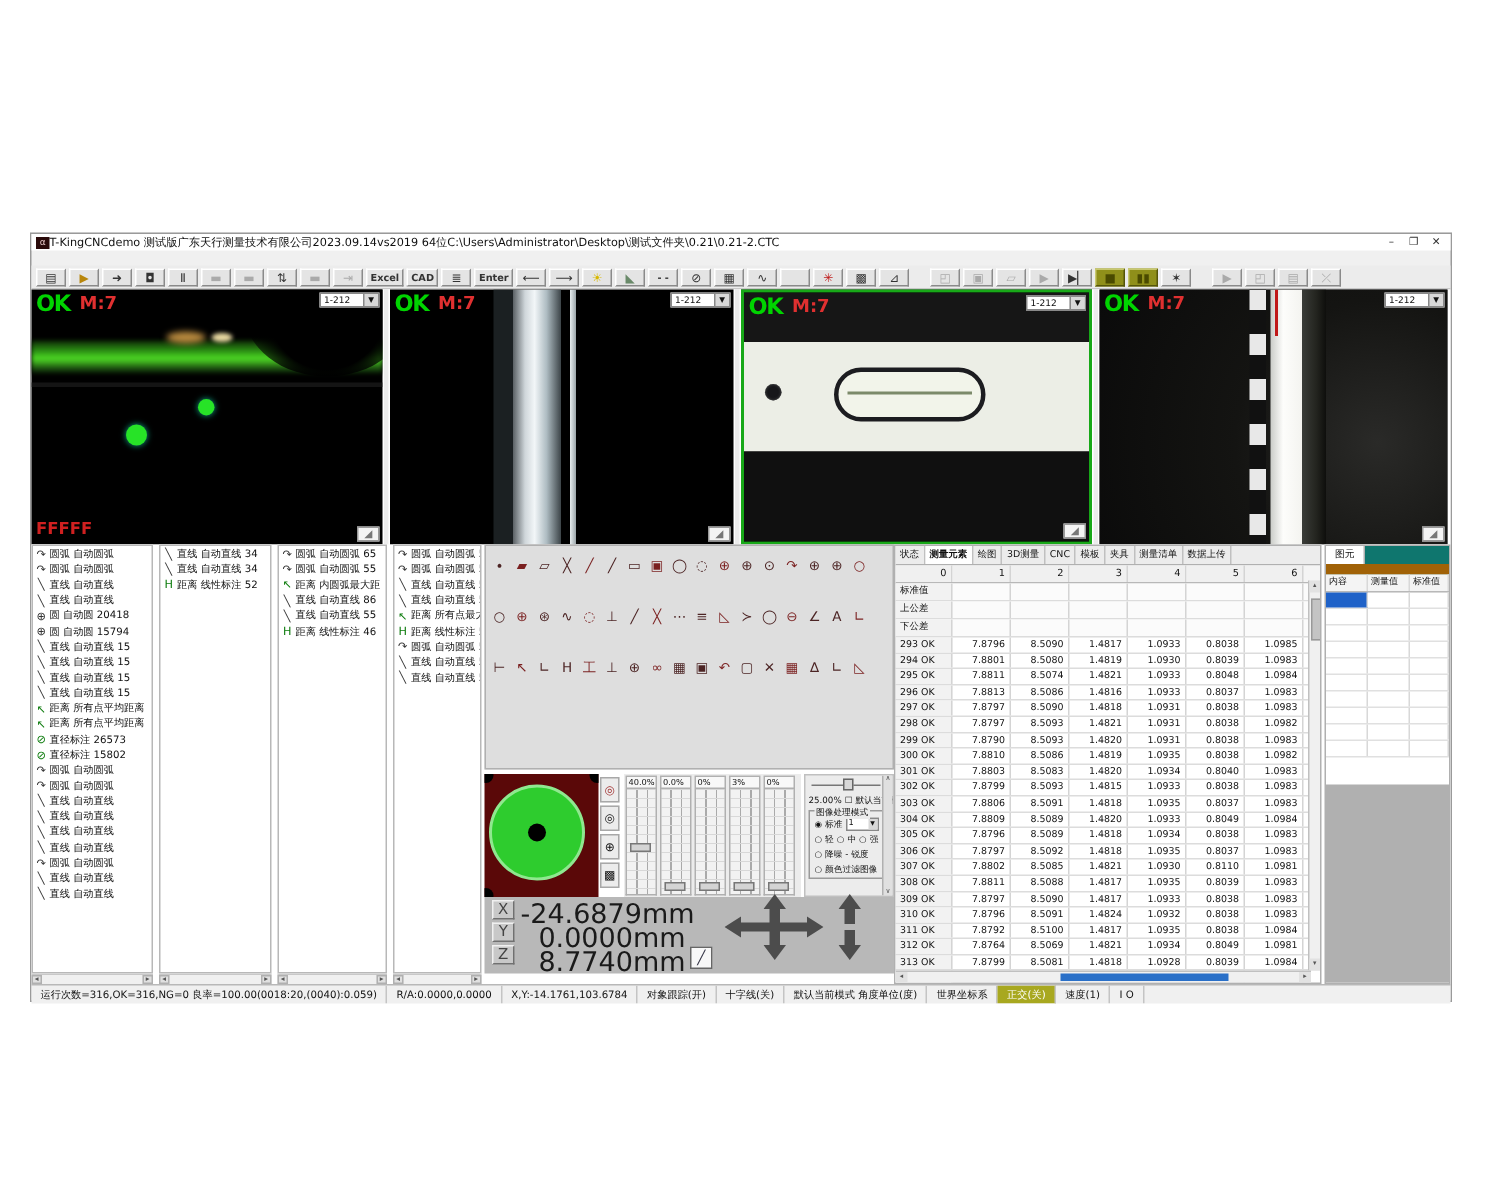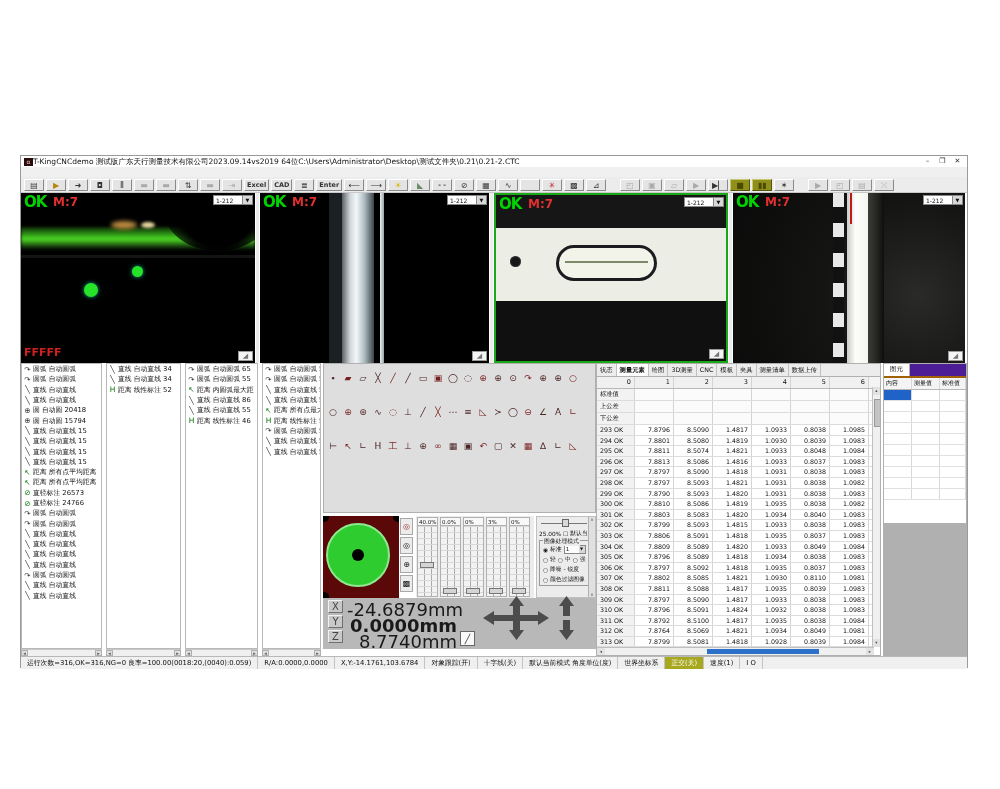--- a/index.html
+++ b/index.html
@@ -133,21 +133,21 @@
   .tc.num{width:39px;text-align:right;}
   .trowh .tc{text-align:right;line-height:10px;background:#f0f0f0;}
   #tvsb{position:absolute;right:0;top:23px;width:8px;bottom:8px;background:#f0f0f0;border-left:1px solid #c0c0c0;box-sizing:border-box;}
   #tvsb .th{position:absolute;left:1px;top:12px;width:5px;height:26px;background:#c4c4c4;border:1px solid #999;}
   #tvsb .a{position:absolute;left:0;width:7px;height:8px;background:#e2e2e2;font-size:4.5px;text-align:center;line-height:8px;color:#555;}
   #thsb{position:absolute;left:0;bottom:0;width:277px;height:8px;background:#f0f0f0;border-top:1px solid #c0c0c0;box-sizing:border-box;}
   #thsb .th{position:absolute;left:110px;top:1px;width:112px;height:5px;background:#2a70c8;}
   #thsb .a{position:absolute;top:0;width:8px;height:7px;background:#e2e2e2;font-size:4.5px;text-align:center;line-height:7px;color:#555;}
   
   #elpanel{position:absolute;left:862px;top:0;width:84px;height:293px;background:#fff;border:1px solid #b0b0b0;box-sizing:border-box;}
-  #eltab{height:12px;background:#4c1d95;border-bottom:2px solid #a16207;font-size:6.5px;display:flex;}
+  #eltab{height:12px;background:#0f766e;border-bottom:7px solid #a16207;font-size:6.5px;display:flex;}
   #eltab .t{background:#fff;border-right:1px solid #b0b0b0;padding:0 6px;line-height:11px;}
   .erowh{display:flex;height:11px;background:#f4f4f4;font-size:6px;border-bottom:1px solid #b8b8b8;}
   .erow{display:flex;height:10px;border-bottom:1px solid #e0e0e0;}
   .ec{box-sizing:border-box;border-right:1px solid #d8d8d8;padding:0 2px;line-height:10px;overflow:hidden;}
   .ec.c1{width:28px;} .ec.c2{width:28px;} .ec.c3{width:26px;}
   .ec.sel{background:#1f62c8;}
   #elgray{position:absolute;left:0;bottom:0;width:100%;height:132px;background:#b0b0b0;}
   
   #statusbar{position:absolute;left:0;top:500px;width:100%;height:13px;background:#f0f0f0;border-top:1px solid #b8b8b8;
     display:flex;align-items:center;font-size:6.8px;white-space:nowrap;box-sizing:border-box;overflow:hidden;}
@@ -332,21 +332,21 @@
         <div class="lrow">
           <span class="ic" style="color: rgb(10, 122, 10);">↖</span>
           <span class="lt">距离  所有点平均距离</span>
         </div>
         <div class="lrow">
           <span class="ic" style="color: rgb(10, 122, 10);">⊘</span>
           <span class="lt">直径标注  26573</span>
         </div>
         <div class="lrow">
           <span class="ic" style="color: rgb(10, 122, 10);">⊘</span>
-          <span class="lt">直径标注  24766</span>
+          <span class="lt">直径标注  15802</span>
         </div>
         <div class="lrow">
           <span class="ic" style="color: rgb(51, 51, 51);">↷</span>
           <span class="lt">圆弧  自动圆弧</span>
         </div>
         <div class="lrow">
           <span class="ic" style="color: rgb(51, 51, 51);">↷</span>
           <span class="lt">圆弧  自动圆弧</span>
         </div>
         <div class="lrow">
@@ -621,21 +621,21 @@
           <span>∧</span>
           <span>∨</span>
         </div>
     </div>
 
     <div id="coords">
       <div class="axbox" style="top:2px;">X</div>
       <div class="axbox" style="top:17px;">Y</div>
       <div class="axbox" style="top:32px;">Z</div>
       <div class="axval" style="top:1px;">-24.6879mm</div>
-      <div class="axval" style="top:17px;font-weight:bold;">0.0000mm</div>
+      <div class="axval" style="top:17px;">0.0000mm</div>
       <div class="axval" style="top:33px;">8.7740mm</div>
       <div id="diagbtn">╱</div>
       <svg class="arrsvg" style="left:160px;top:12px;" width="66" height="16">
         <polygon points="0,8 11,1 11,5 55,5 55,1 66,8 55,15 55,11 11,11 11,15" fill="#4c4c4c"></polygon>
       </svg>
       <svg class="arrsvg" style="left:186px;top:-2px;" width="15" height="44">
         <polygon points="7.5,0 15,10 11,10 11,34 15,34 7.5,44 0,34 4,34 4,10 0,10" fill="#4c4c4c"></polygon>
       </svg>
       <svg class="arrsvg" style="left:236px;top:-2px;" width="15" height="44">
         <polygon points="7.5,0 15,10 11,10 11,20 4,20 4,10 0,10" fill="#4c4c4c"></polygon>

